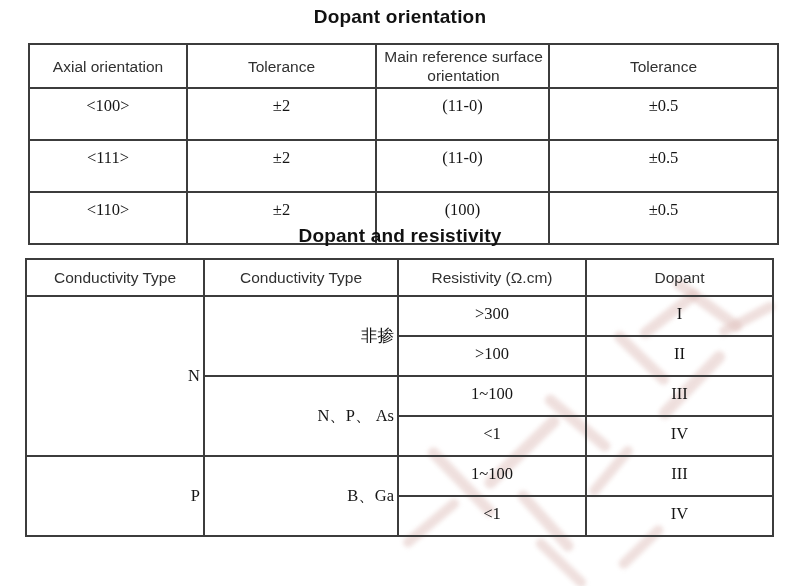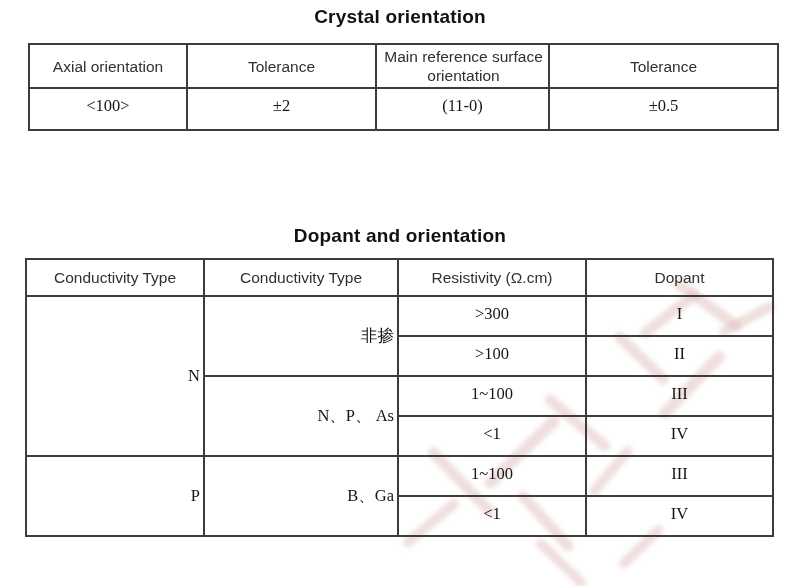--- a/index.html
+++ b/index.html
@@ -57,21 +57,21 @@
 
   td {
     font-family: "Liberation Serif", serif;
     font-size: 16.5px; color: #151515;
     text-align: center; vertical-align: top;
     padding: 7px 3px 2px 3px;
   }
   td.mid { vertical-align: middle; padding-top: 2px; text-align: right; }
 
   #table1 tr.head  { height: 40px; }
-  #table1 tr.data  { height: 42px; }
+  #table1 tr.data  { height: 52px; }
   #table2 tr.head  { height: 37px; }
   #table2 tr.data  { height: 40px; }
 </style>
 </head>
 <body>
 
 <div class="page">
 
   <div class="watermark">
     <div class="wm-stroke" style="left:664px; top:278px; width:11px; height:72px; transform:rotate(52deg);"></div>
@@ -82,21 +82,21 @@
     <div class="wm-stroke" style="left:572px; top:382px; width:11px; height:82px; transform:rotate(-50deg);"></div>
     <div class="wm-stroke" style="left:516px; top:402px; width:12px; height:100px; transform:rotate(46deg);"></div>
     <div class="wm-stroke" style="left:456px; top:436px; width:11px; height:92px; transform:rotate(-44deg);"></div>
     <div class="wm-stroke" style="left:426px; top:488px; width:10px; height:70px; transform:rotate(50deg);"></div>
     <div class="wm-stroke" style="left:540px; top:482px; width:11px; height:78px; transform:rotate(-42deg);"></div>
     <div class="wm-stroke" style="left:606px; top:440px; width:10px; height:62px; transform:rotate(40deg);"></div>
     <div class="wm-stroke" style="left:556px; top:530px; width:10px; height:66px; transform:rotate(-46deg);"></div>
     <div class="wm-stroke" style="left:636px; top:518px; width:10px; height:58px; transform:rotate(46deg);"></div>
   </div>
 
-  <div class="tbl-title" id="title1">Crystal orientation</div>
+  <div class="tbl-title" id="title1">Dopant orientation</div>
 
   <table id="table1">
     <colgroup>
       <col style="width:158px">
         <col style="width:189px">
         <col style="width:173px">
         <col style="width:229px">
     </colgroup>
     <tbody>
         <tr class="head">
@@ -104,24 +104,36 @@
       <th>Tolerance</th>
       <th class="alignleft">Main reference surface orientation</th>
       <th>Tolerance</th>
     </tr>
     <tr class="data">
       <td>&lt;100&gt;</td>
       <td>±2</td>
       <td>(11-0)</td>
       <td>±0.5</td>
     </tr>
+    <tr class="data">
+      <td>&lt;111&gt;</td>
+      <td>±2</td>
+      <td>(11-0)</td>
+      <td>±0.5</td>
+    </tr>
+    <tr class="data">
+      <td>&lt;110&gt;</td>
+      <td>±2</td>
+      <td>(100)</td>
+      <td>±0.5</td>
+    </tr>
   </tbody>
     </table>
 
-  <div class="tbl-title" id="title2">Dopant and orientation</div>
+  <div class="tbl-title" id="title2">Dopant and resistivity</div>
 
   <table id="table2">
     <colgroup>
       <col style="width:178px">
         <col style="width:194px">
         <col style="width:188px">
         <col style="width:187px">
     </colgroup>
     <tbody>
         <tr class="head">

